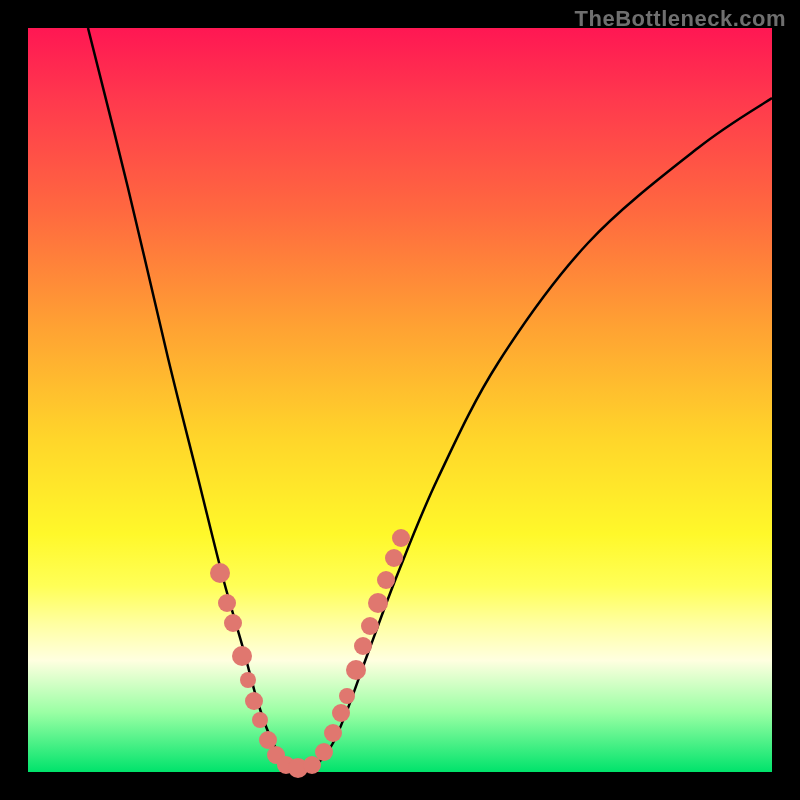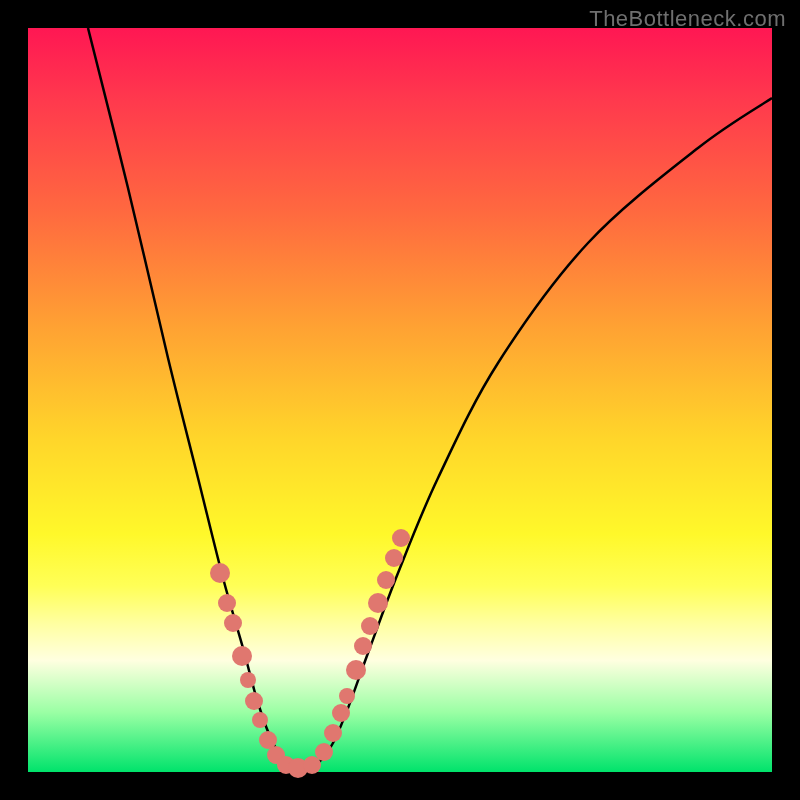--- a/index.html
+++ b/index.html
@@ -31,21 +31,21 @@
       #9affa4 92%,
       #00e36b 100%
     );
   }
   .watermark {
     position: absolute;
     top: 6px;
     right: 14px;
     color: #6f6f6f;
     font-size: 22px;
-    font-weight: 400;
+    font-weight: 700;
     letter-spacing: 0.5px;
     user-select: none;
   }
   svg.curve {
     position: absolute;
     left: 0;
     top: 0;
     width: 744px;
     height: 744px;
     overflow: visible;

